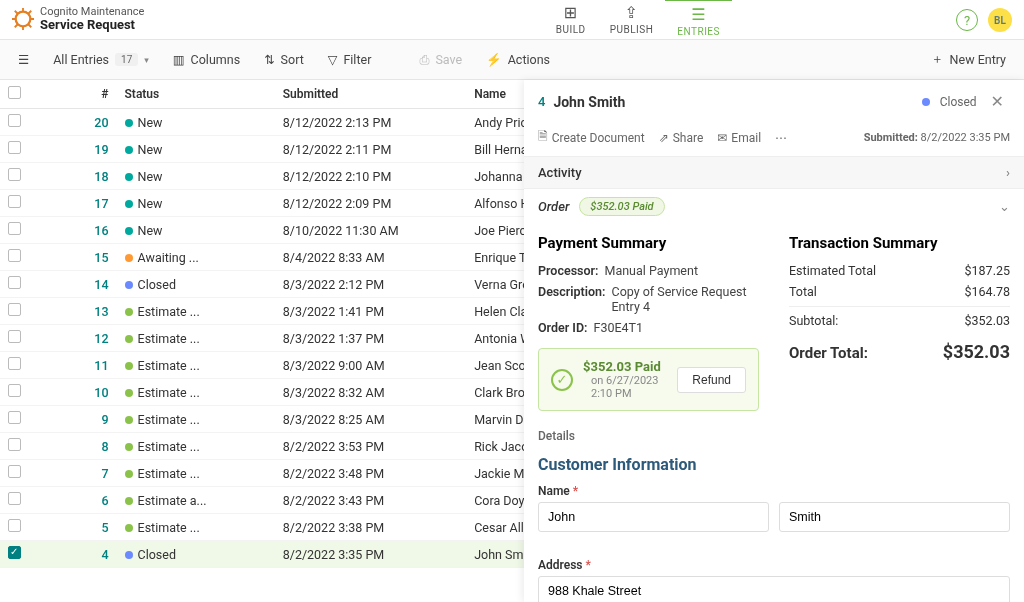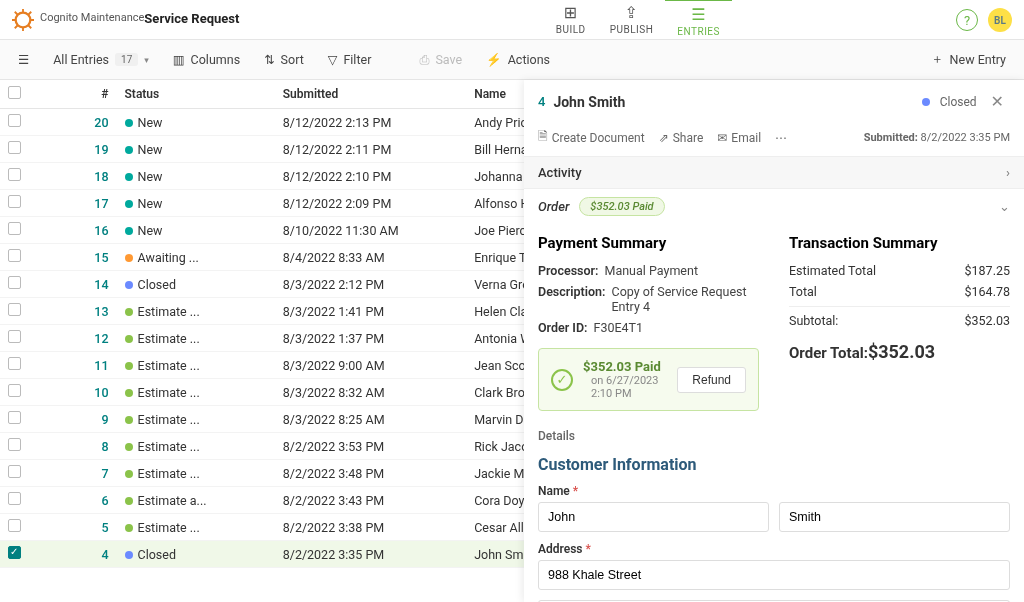--- a/index.html
+++ b/index.html
@@ -3,21 +3,21 @@
 <meta charset="utf-8">
 <style>
 * { box-sizing: border-box; margin: 0; padding: 0; }
 body { font-family: -apple-system, BlinkMacSystemFont, "Segoe UI", Roboto, Arial, sans-serif; font-size: 13px; color: #333; background: #fff; overflow: hidden; }
 .app { width: 1024px; height: 602px; display: flex; flex-direction: column; }
 
 
 .header { height: 40px; display: flex; align-items: center; border-bottom: 1px solid #e5e5e5; padding: 0 12px; }
 .logo { display: flex; align-items: center; gap: 6px; }
 .logo-icon { width: 22px; height: 22px; }
-.logo-text { display: flex; flex-direction: row; line-height: 1.1; }
+.logo-text { display: flex; flex-direction: column; line-height: 1.1; }
 .logo-sub { font-size: 11px; color: #555; }
 .logo-title { font-size: 13px; font-weight: 700; color: #222; }
 .header-tabs { display: flex; margin-left: auto; margin-right: 280px; }
 .header-tab { display: flex; flex-direction: column; align-items: center; padding: 4px 12px; cursor: pointer; font-size: 10px; color: #555; letter-spacing: 0.5px; }
 .header-tab.active { border-top: 2px solid #6bb847; color: #6bb847; }
 .header-tab-icon { font-size: 16px; margin-bottom: 2px; }
 .header-right { margin-left: auto; display: flex; align-items: center; gap: 10px; position: absolute; right: 12px; top: 8px; }
 .help-icon { width: 22px; height: 22px; border: 1px solid #6bb847; border-radius: 50%; display: flex; align-items: center; justify-content: center; color: #6bb847; font-size: 13px; cursor: pointer; }
 .avatar { width: 24px; height: 24px; border-radius: 50%; background: #fde047; display: flex; align-items: center; justify-content: center; font-size: 10px; font-weight: 600; color: #5a7a85; cursor: pointer; }
 
@@ -69,35 +69,35 @@
 .order-header { display: flex; align-items: center; gap: 10px; font-style: italic; }
 .order-pill { border: 1px solid #c6e4a2; background: #f0f8e5; color: #5a8a32; font-size: 11px; padding: 2px 10px; border-radius: 12px; }
 .panel-body { padding: 10px 14px; }
 .summaries { display: flex; gap: 30px; }
 .summary-col { flex: 1; }
 .summary-title { font-size: 15px; font-weight: 700; color: #000000; margin-bottom: 8px; }
 .summary-row { display: flex; justify-content: space-between; font-size: 12.5px; padding: 3px 0; }
 .summary-row .label { font-weight: 600; color: #333; }
 .summary-row .val { color: #444; }
 .summary-subtotal { border-top: 1px solid #eee; padding-top: 6px; margin-top: 4px; }
-.order-total-row { display: flex; align-items: baseline; margin-top: 10px; }
+.order-total-row { display: flex; justify-content: space-between; align-items: baseline; margin-top: 10px; }
 .order-total-label { font-size: 15px; font-weight: 700; color: #333; }
 .order-total-val { font-size: 18px; font-weight: 700; color: #333; }
 .payment-box { border: 1px solid #c6e4a2; background: #f6fbee; border-radius: 4px; padding: 10px 12px; display: flex; align-items: center; gap: 10px; margin-top: 10px; }
 .payment-check { width: 22px; height: 22px; border: 2px solid #8bc34a; border-radius: 50%; display: flex; align-items: center; justify-content: center; color: #8bc34a; font-size: 13px; }
 .payment-info { flex: 1; }
 .payment-amount { font-weight: 700; color: #5a8a32; font-size: 13px; }
 .payment-date { font-size: 11px; color: #888; margin-left: 8px; }
 .refund-btn { border: 1px solid #ddd; background: #fff; padding: 5px 14px; border-radius: 3px; font-size: 12px; cursor: pointer; color: #333; }
 .details-label { padding: 8px 14px 2px; font-size: 12px; color: #666; font-weight: 500; }
 .customer-section { padding: 10px 14px; }
 .customer-title { font-size: 16px; font-weight: 700; color: #2d5a7a; margin-bottom: 10px; }
 .form-label { font-size: 12px; font-weight: 600; margin-bottom: 4px; display: block; }
 .form-label .req { color: #d9534f; }
-.form-row { display: flex; gap: 10px; margin-bottom: 10px; }
+.form-row { display: flex; gap: 10px; margin-bottom: 26px; }
 .form-row input { flex: 1; padding: 7px 9px; border: 1px solid #ddd; border-radius: 3px; font-size: 12.5px; }
 .form-row input::placeholder { color: #bbb; }
 </style>
 </head>
 <body>
 
 <div class="app">
 
   <div class="header">
     <div class="logo">

